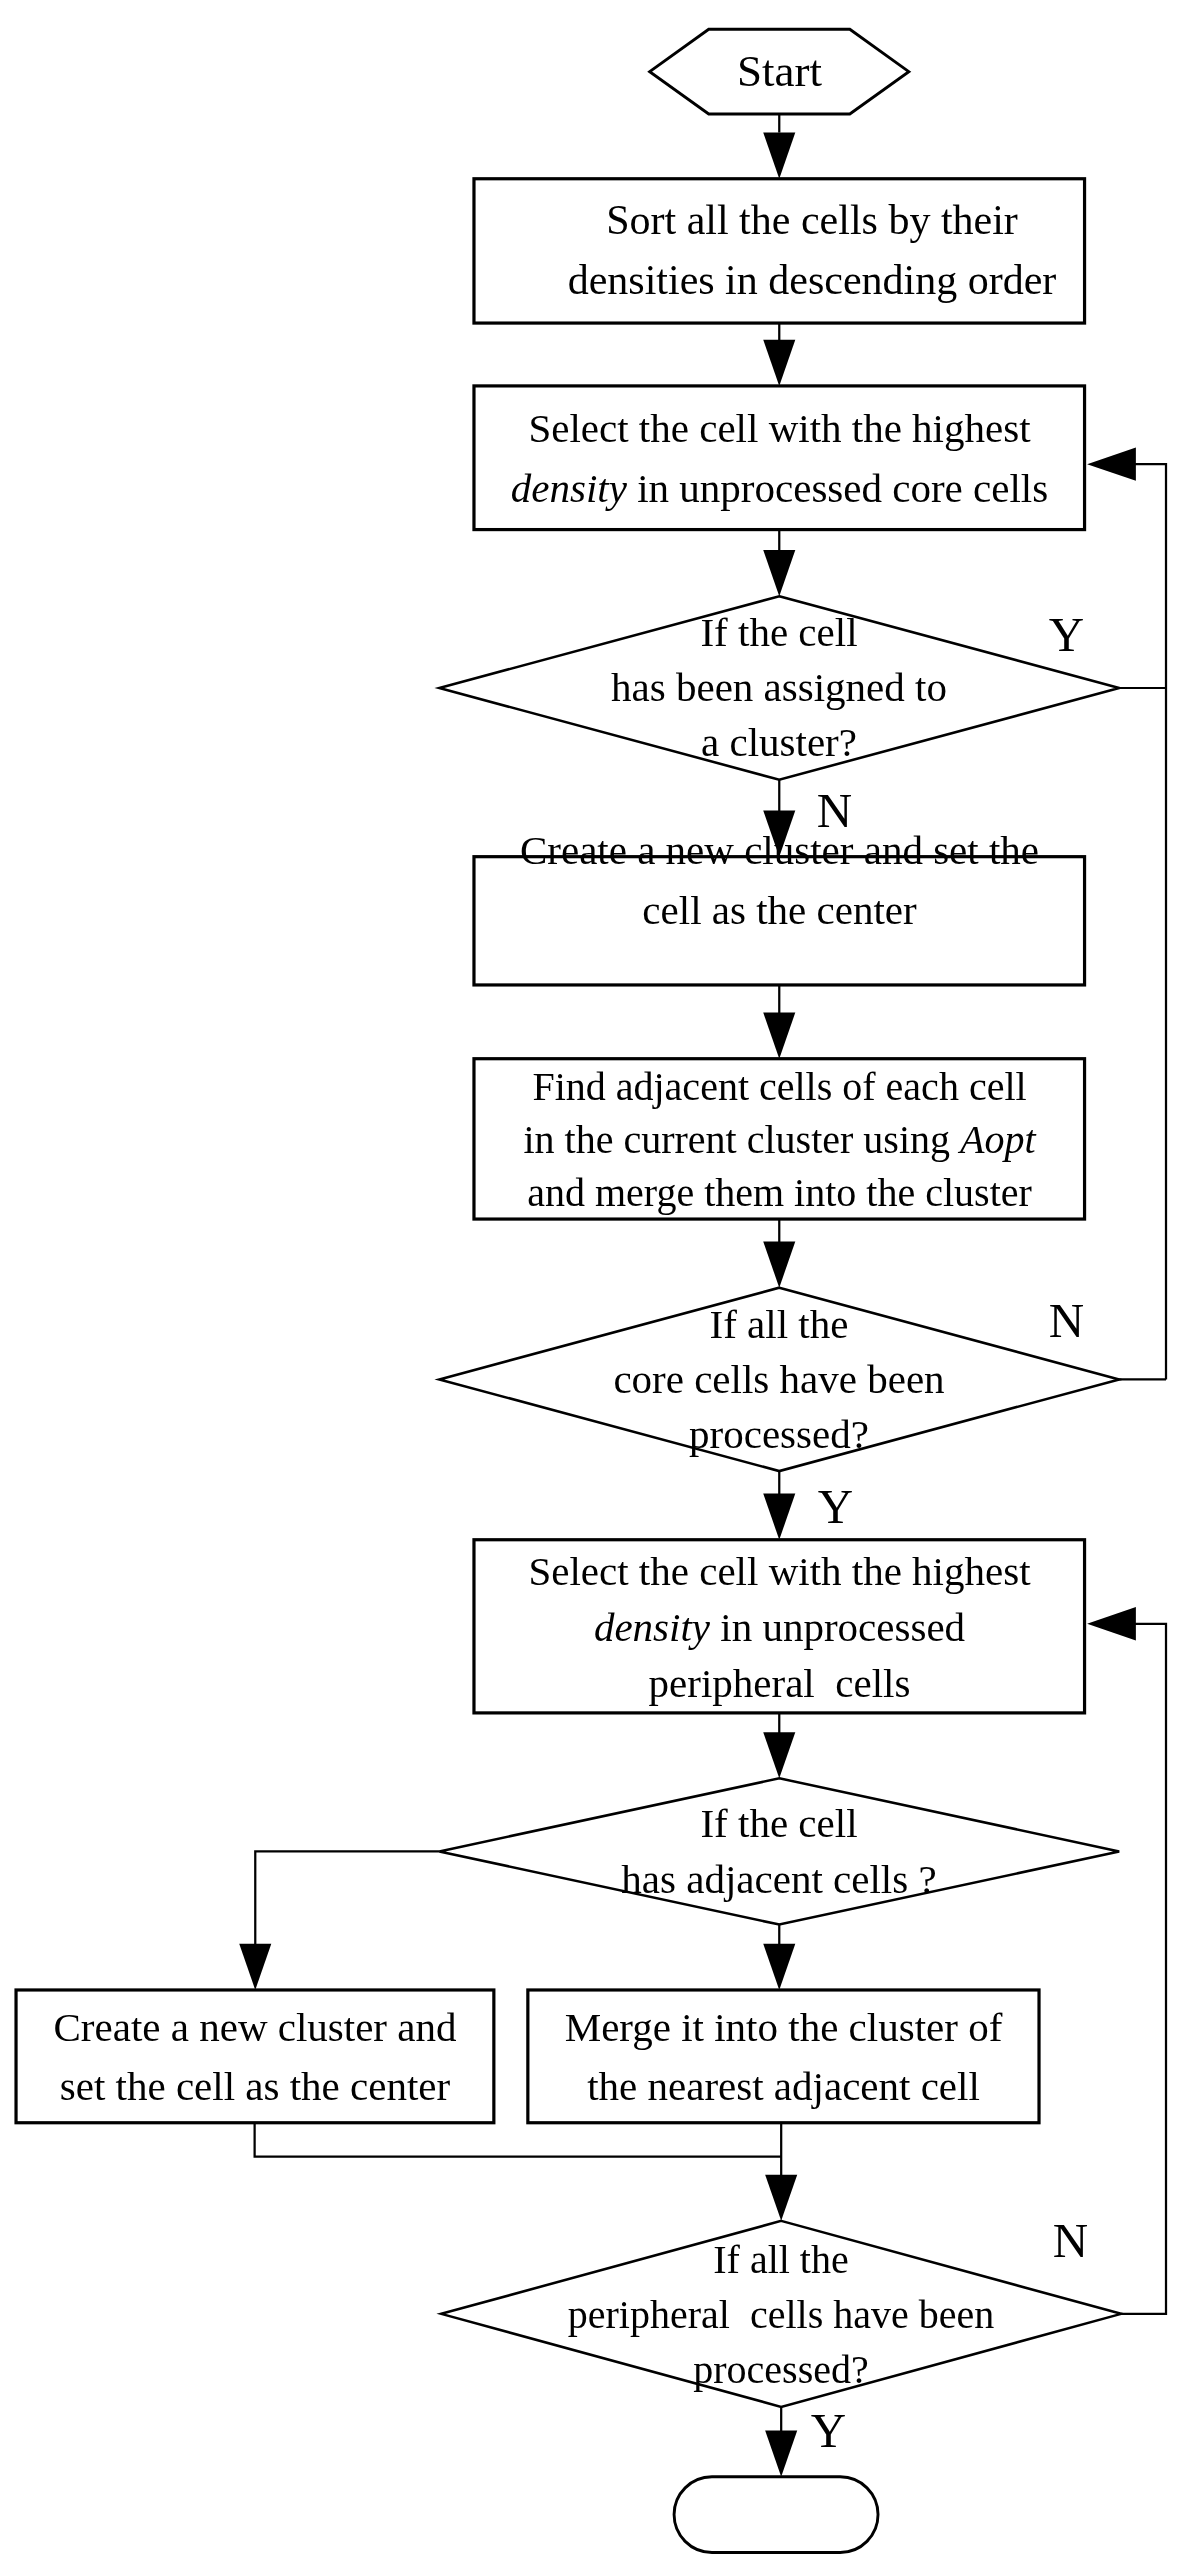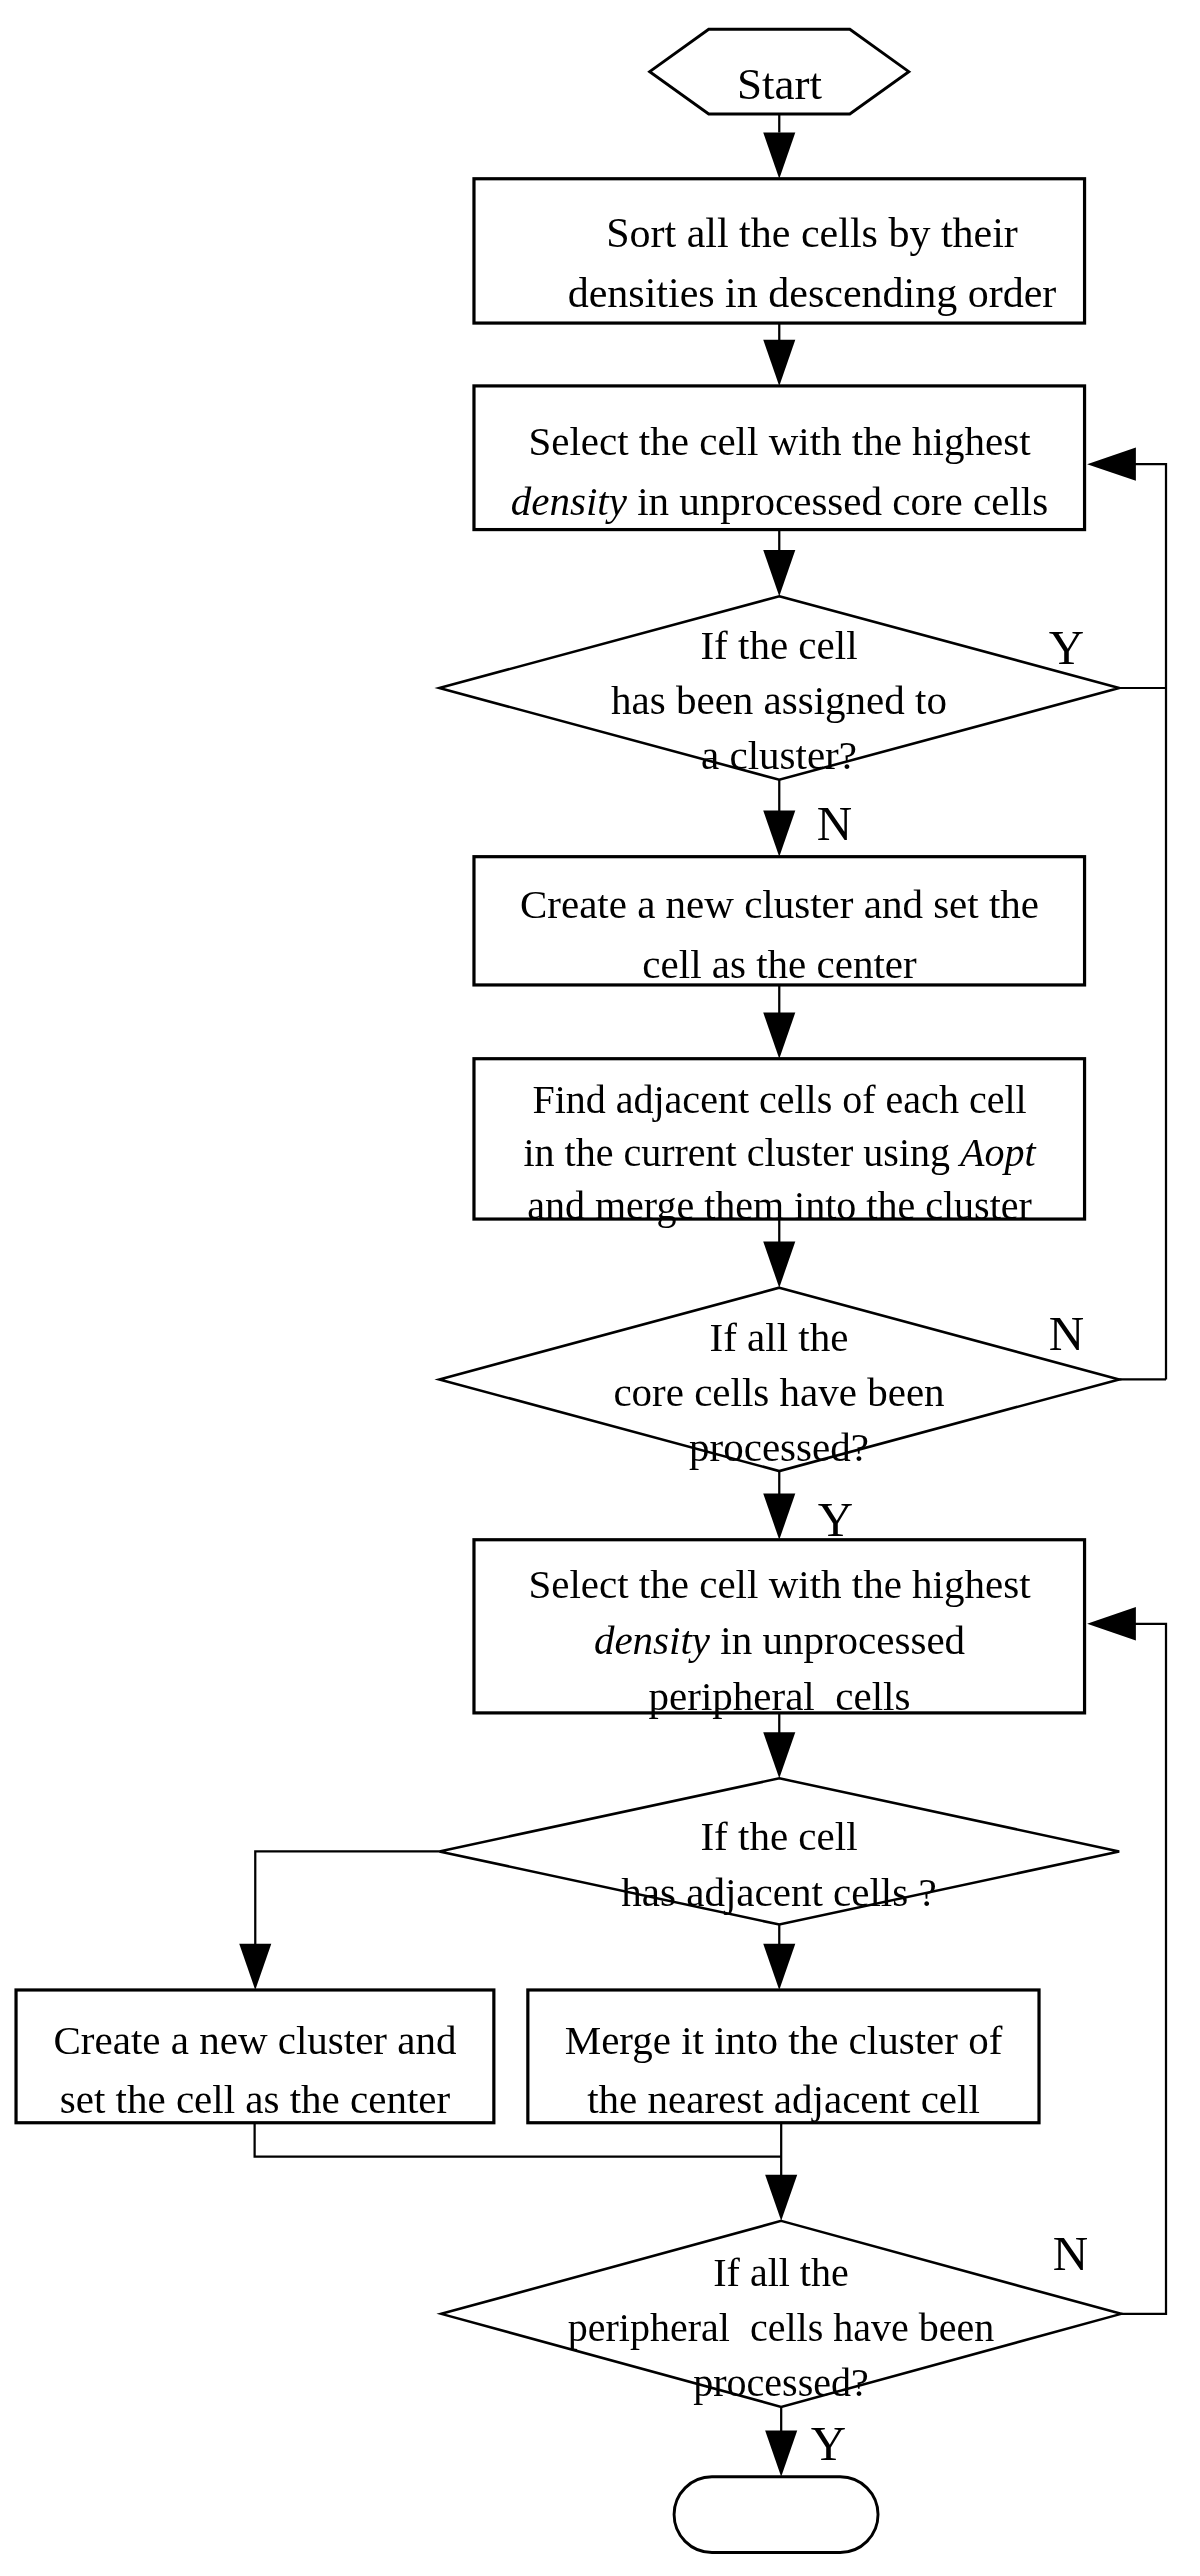--- a/index.html
+++ b/index.html
@@ -16,21 +16,20 @@
   .edge{stroke:#000000;fill:none;}
   .head{fill:#000000;stroke:none;}
   .label{
     position:absolute;
     display:flex;
     flex-direction:column;
     align-items:center;
     justify-content:center;
     text-align:center;
     color:#000;
-    margin-top:13px;
   }
   .line{white-space:pre;}
   .italic{font-style:italic;}
   .node-text{font-size:42px;line-height:60px;}
   .node-text-3{font-size:41px;line-height:55px;}
   .terminal-text{font-size:45px;line-height:45px;}
   .branch-text{font-size:49px;line-height:49px;}
 </style>
 </head>
 <body>
@@ -127,21 +126,21 @@
     <div class="line"><span>Select the cell with the highest</span></div>
     <div class="line"><span class="italic">density</span><span> in unprocessed core cells</span></div>
   </div>
 
   <div class="label node-text-3" style="left:439px;top:596px;width:680px;height:183px;">
     <div class="line"><span>If the cell</span></div>
     <div class="line"><span>has been assigned to</span></div>
     <div class="line"><span>a cluster?</span></div>
   </div>
 
-  <div class="label node-text" style="left:474px;top:857px;width:611px;height:128px;font-size:41px;">
+  <div class="label node-text" style="left:474px;top:816px;width:611px;height:128px;font-size:41px;">
     <div class="line"><span>Create a new cluster and set the</span></div>
     <div class="line"><span>cell as the center</span></div>
   </div>
 
   <div class="label node-text-3" style="left:474px;top:1059px;width:611px;height:160px;font-size:40px;line-height:53px;text-align:center;">
     <div class="line"><span>Find adjacent cells of each cell</span></div>
     <div class="line"><span>in the current cluster using </span><span class="italic">Aopt</span></div>
     <div class="line"><span>and merge them into the cluster</span></div>
   </div>
 

